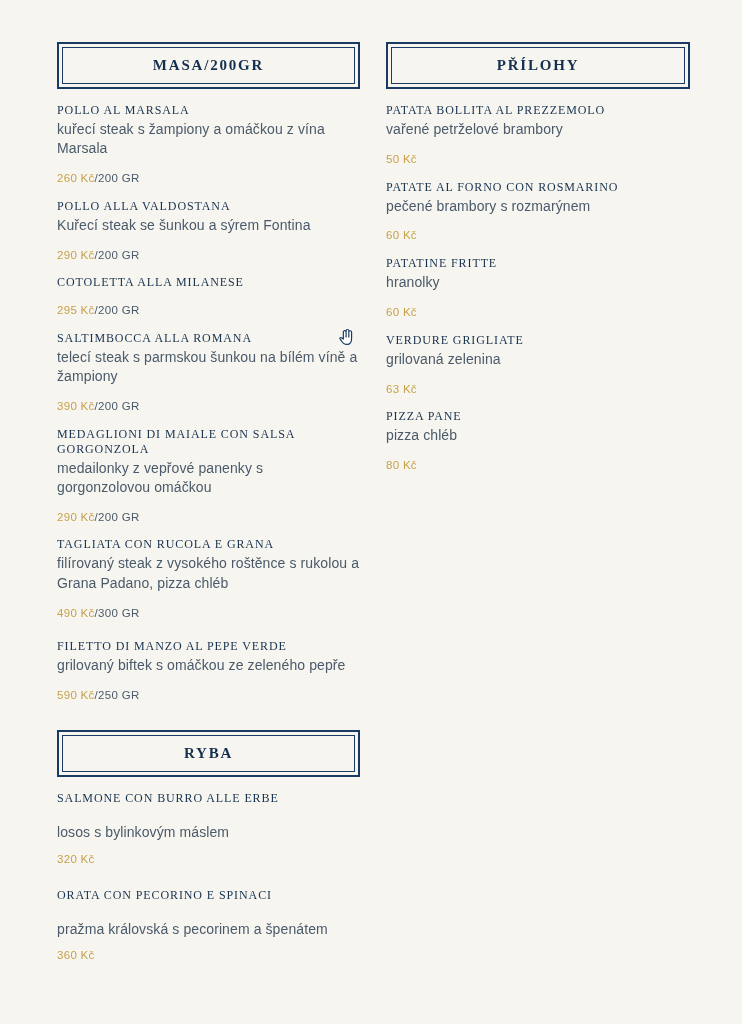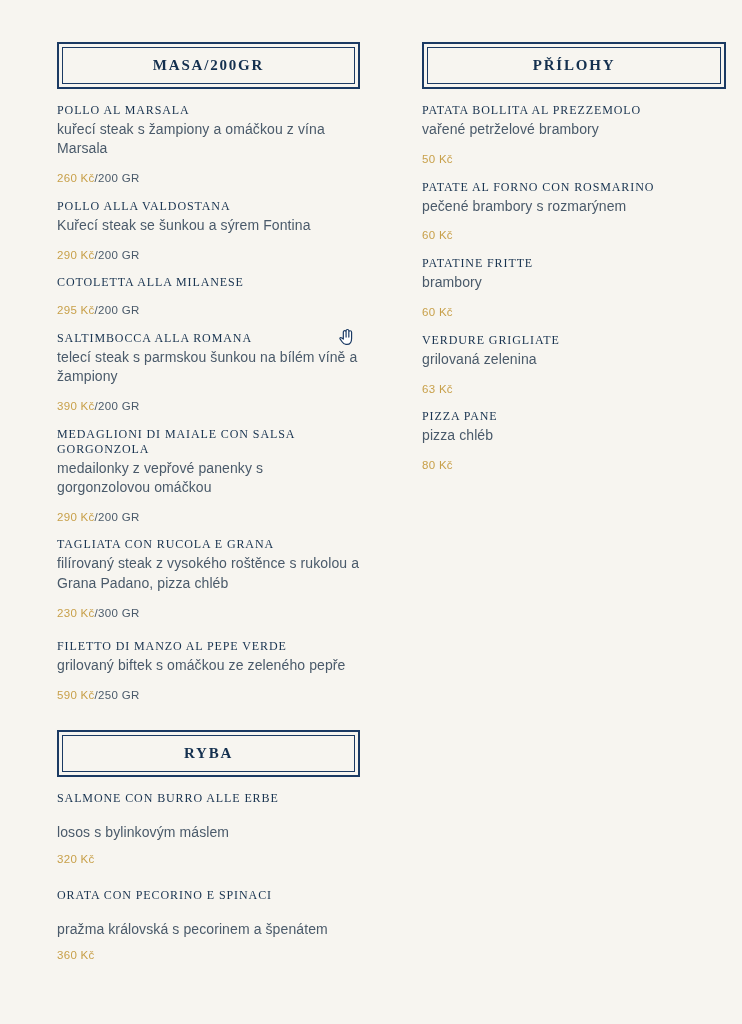--- a/index.html
+++ b/index.html
@@ -21,21 +21,21 @@
     height: 1024px;
     background: #f7f5f0;
   }
   .columns {
     display: flex;
     padding: 42px 52px 0 57px;
     box-sizing: border-box;
     gap: 26px;
   }
   .col-left { width: 303px; flex: none; }
-  .col-right { width: 304px; flex: none; margin-left: 36px; }
+  .col-right { width: 304px; flex: none; }
 
   
   .section-header {
     border: 2px solid #1b3a63;
     padding: 3px;
     margin-bottom: 14px;
     background: transparent;
   }
   .section-header .inner {
     border: 1px solid #1b3a63;
@@ -158,21 +158,21 @@
           <p class="item-desc">medailonky z vepřové panenky s gorgonzolovou omáčkou</p>
           <p class="item-price-row">
             <span>290 Kč</span><span class="weight">/200 GR</span>
           </p>
         </div>
 
         <div class="item">
           <p class="item-name">TAGLIATA CON RUCOLA E GRANA</p>
           <p class="item-desc">filírovaný steak z vysokého roštěnce s rukolou a Grana Padano, pizza chléb</p>
           <p class="item-price-row">
-            <span>230 Kč</span><span class="weight">/300 GR</span>
+            <span>490 Kč</span><span class="weight">/300 GR</span>
           </p>
         </div>
 
         <div class="spacer-sm"></div>
 
         <div class="item">
           <p class="item-name">FILETTO DI MANZO AL PEPE VERDE</p>
           <p class="item-desc">grilovaný biftek s omáčkou ze zeleného pepře</p>
           <p class="item-price-row">
             <span>590 Kč</span><span class="weight">/250 GR</span>
@@ -226,21 +226,21 @@
         <div class="item">
           <p class="item-name">PATATE AL FORNO CON ROSMARINO</p>
           <p class="item-desc">pečené brambory s rozmarýnem</p>
           <p class="item-price-row">
             <span>60 Kč</span><span class="weight"></span>
           </p>
         </div>
 
         <div class="item">
           <p class="item-name">PATATINE FRITTE</p>
-          <p class="item-desc">brambory</p>
+          <p class="item-desc">hranolky</p>
           <p class="item-price-row">
             <span>60 Kč</span><span class="weight"></span>
           </p>
         </div>
 
         <div class="item">
           <p class="item-name">VERDURE GRIGLIATE</p>
           <p class="item-desc">grilovaná zelenina</p>
           <p class="item-price-row">
             <span>63 Kč</span><span class="weight"></span>

